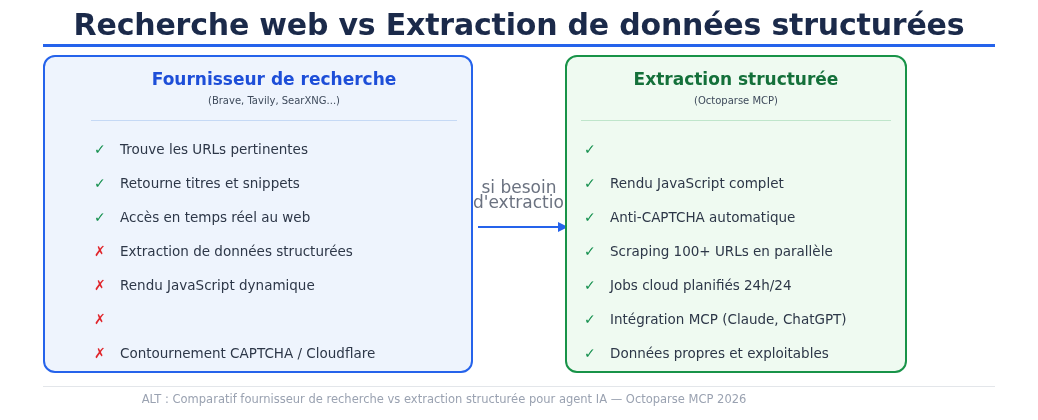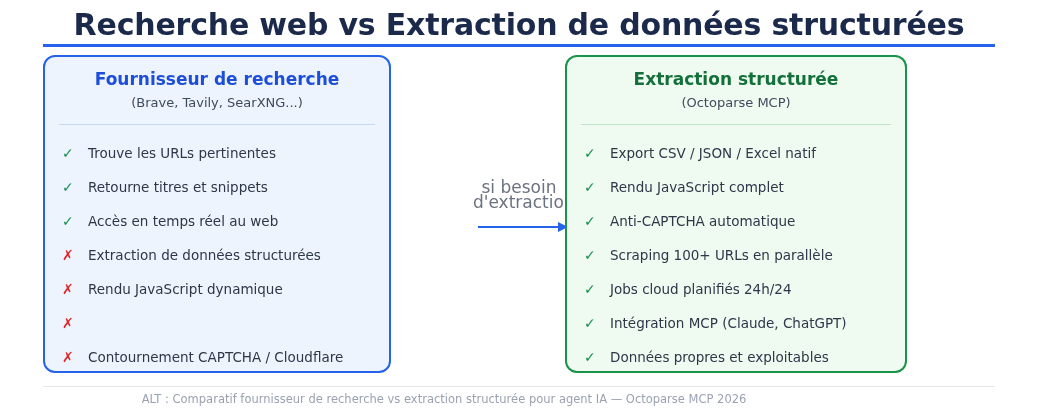--- a/index.html
+++ b/index.html
@@ -39,44 +39,45 @@
   
   .panel {
     position: absolute;
     top: 55px;
     height: 318px;
     border-radius: 12px;
     box-sizing: border-box;
   }
   .panel-left {
     left: 43px;
-    width: 348px;
+    width: 430px;
     background: #eef4fd;
     border: 2px solid #2563eb;
+    padding-left: 32px;
   }
   .panel-right {
     left: 565px;
     width: 342px;
     background: #effaf1;
     border: 2px solid #189348;
   }
 
   .panel-title {
     margin-top: 12px;
     text-align: center;
     font-size: 17px;
     font-weight: bold;
   }
   .panel-left .panel-title { color: #1d4ed8; }
   .panel-right .panel-title { color: #14703a; }
 
   .panel-sub {
     margin-top: 6px;
     text-align: center;
-    font-size: 13px;
+    font-size: 10px;
     color: #3f4b5c;
   }
 
   .panel-divider {
     margin: 14px 14px 0 14px;
     height: 1px;
   }
   .panel-left .panel-divider { background: #c5d9f5; }
   .panel-right .panel-divider { background: #bfe5cb; }
 
@@ -195,21 +196,20 @@
   <polygon points="80,1 90,6 80,11" fill="#2563eb"></polygon>
 </svg>
 
 <div class="panel panel-right">
   <div class="panel-title">Extraction structurée</div>
   <div class="panel-sub">(Octoparse MCP)</div>
   <div class="panel-divider"></div>
   <ul class="feature-list">
     <li class="feature-item">
       <span class="feature-mark mark-yes">✓</span>
-      <span class="feature-label">Export CSV / JSON / Excel natif</span>
     </li>
     <li class="feature-item">
       <span class="feature-mark mark-yes">✓</span>
       <span class="feature-label">Rendu JavaScript complet</span>
     </li>
     <li class="feature-item">
       <span class="feature-mark mark-yes">✓</span>
       <span class="feature-label">Anti-CAPTCHA automatique</span>
     </li>
     <li class="feature-item">

